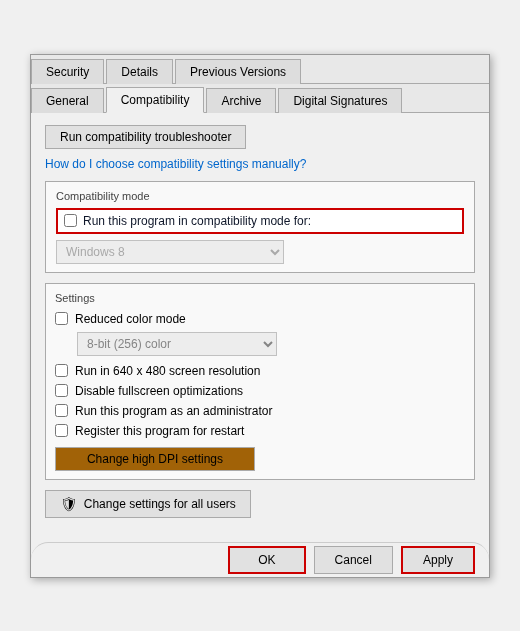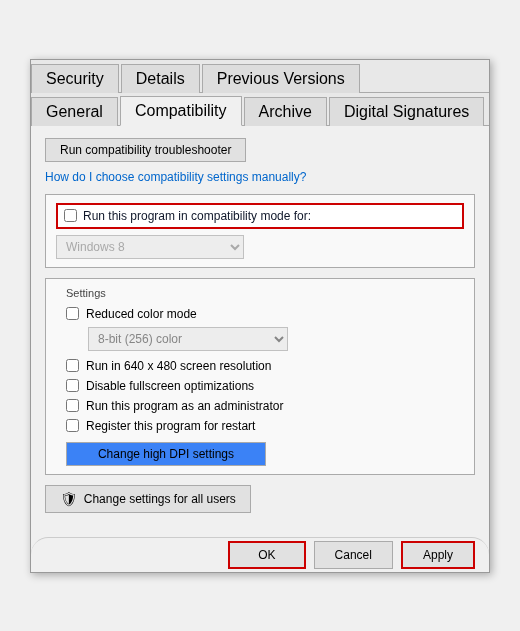--- a/index.html
+++ b/index.html
@@ -27,21 +27,21 @@
       border-bottom: 1px solid #aaa;
     }
     .tab {
       padding: 5px 14px;
       border: 1px solid #aaa;
       border-bottom: none;
       background: #ddd;
       cursor: pointer;
       margin-right: 2px;
       margin-top: 3px;
-      font-size: 16px;
+      font-size: 12px;
       color: #000;
       position: relative;
       top: 1px;
     }
     .tab.active {
       background: #f0f0f0;
       border-bottom: 1px solid #f0f0f0;
       z-index: 2;
       margin-top: 2px;
     }
@@ -96,33 +96,33 @@
     .compat-mode-row input[type=checkbox] {
       margin-right: 6px;
       width: 13px;
       height: 13px;
     }
     .compat-mode-row label {
       font-size: 12px;
       color: #0f172a;
     }
     .select-dropdown {
-      width: 188px;
+      width: 228px;
       padding: 3px 5px;
       font-size: 12px;
       border: 1px solid #aaa;
       background: #e8e8e8;
       color: #888;
       cursor: not-allowed;
       appearance: auto;
     }
 
     .settings-box {
       border: 1px solid #aaa;
-      padding: 8px 20px;
+      padding: 8px 9px;
       margin-bottom: 10px;
       background: #f9f9f9;
     }
     .settings-label {
       font-size: 11px;
       color: #444;
       margin-bottom: 8px;
     }
     .checkbox-row {
       display: flex;
@@ -143,21 +143,21 @@
       padding: 3px 5px;
       font-size: 12px;
       border: 1px solid #aaa;
       background: #e8e8e8;
       color: #555;
       margin-bottom: 8px;
       margin-left: 22px;
       appearance: auto;
     }
     .btn-dpi {
-      background: #3b82f6;
+      background: #a16207;
       border: 1px solid #aaa;
       padding: 4px 20px;
       font-size: 12px;
       cursor: pointer;
       display: block;
       margin-top: 9px;
       width: 200px;
       text-align: center;
     }
 
@@ -244,20 +244,21 @@
   </div>
 
   <div class="content">
 
     <button class="btn-troubleshoot">Run compatibility troubleshooter</button>
 
     <a class="link" href="#">How do I choose compatibility settings manually?</a>
 
     
     <div class="section-box">
+      <div class="section-label">Compatibility mode</div>
       <div class="compat-mode-row">
         <input type="checkbox" id="compat-checkbox" style="">
         <label for="compat-checkbox">Run this program in compatibility mode for:</label>
       </div>
       <select class="select-dropdown" disabled="">
         <option>Windows 8</option>
         <option>Windows 7</option>
         <option>Windows Vista (SP2)</option>
         <option>Windows XP (SP3)</option>
       </select>

